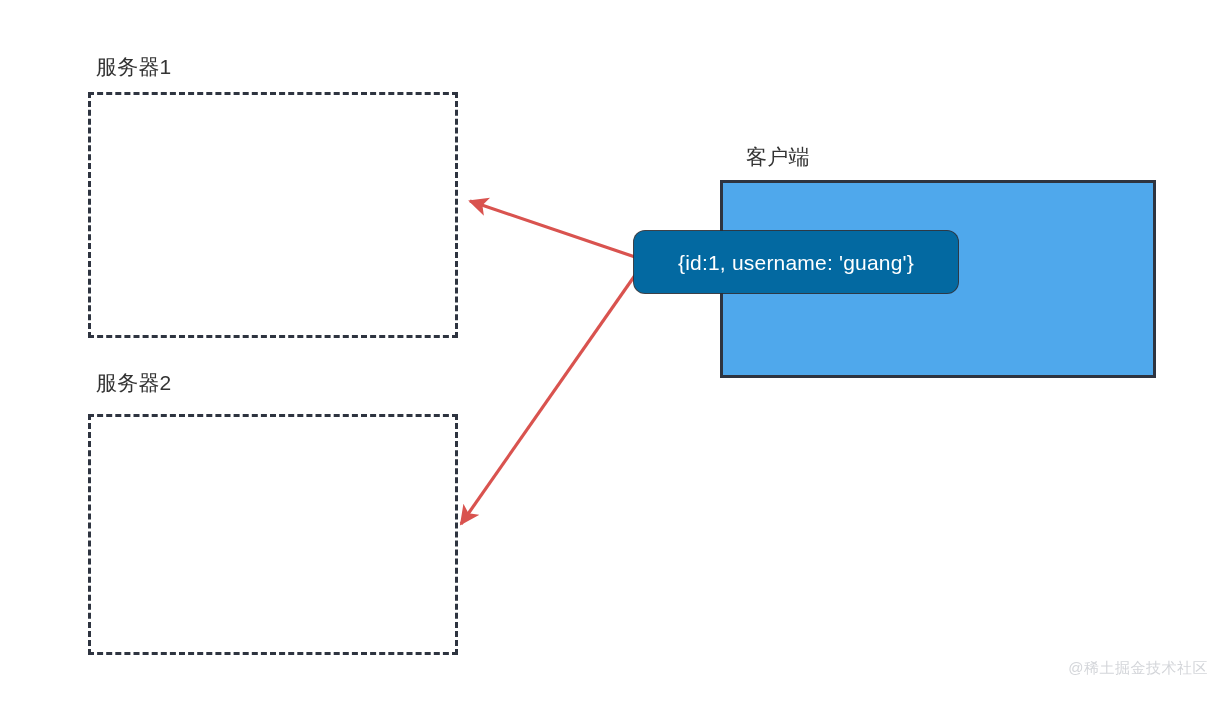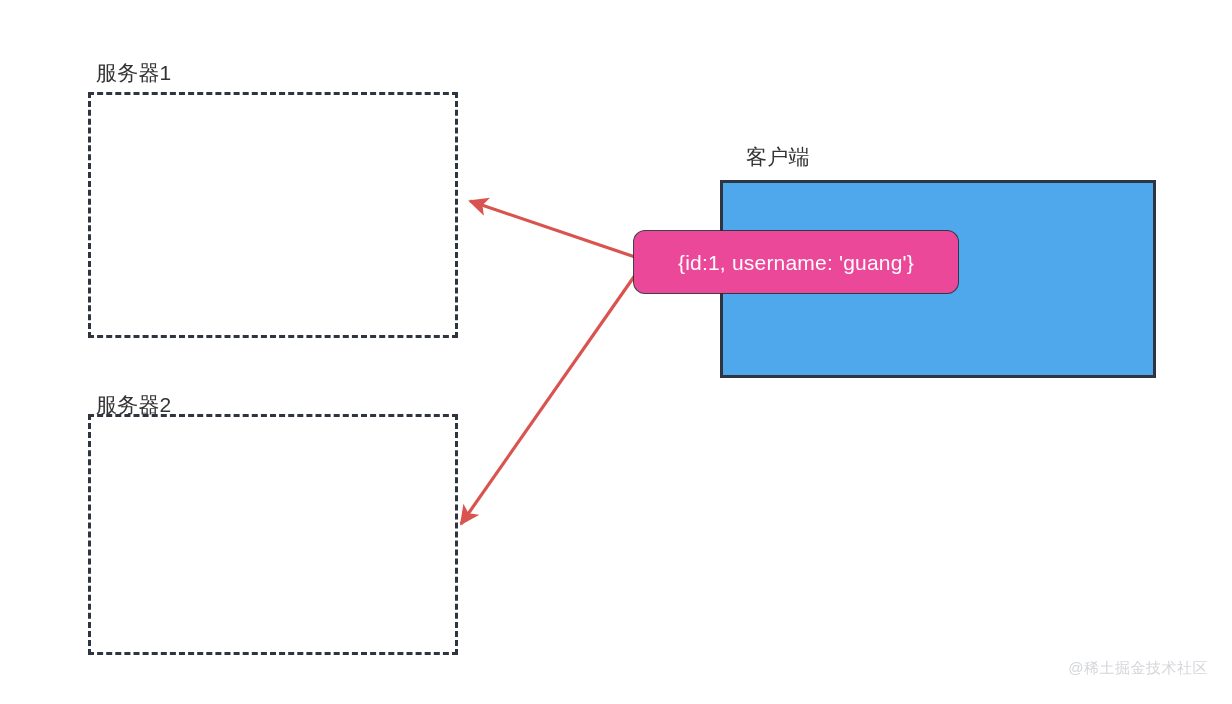--- a/index.html
+++ b/index.html
@@ -25,22 +25,22 @@
 
   .node-label {
     position: absolute;
     font-size: 21px;
     line-height: 1;
     color: #333333;
     white-space: nowrap;
     letter-spacing: 0.2px;
   }
 
-  #label-server1 { left: 96px;  top: 62px; }
-  #label-server2 { left: 96px;  top: 394px; }
+  #label-server1 { left: 96px;  top: 56px; }
+  #label-server2 { left: 96px;  top: 372px; }
   #label-client  { left: 746px; top: 110px; margin-top: 36px; }
 
   .server-box {
     position: absolute;
     box-sizing: border-box;
     border: 3px dashed #2e3440;
     background: transparent;
   }
   #server1-box { left: 88px; top: 92px;  width: 370px; height: 246px; }
   #server2-box { left: 88px; top: 414px; width: 370px; height: 241px; }
@@ -55,21 +55,21 @@
     background: #4fa8ec;
     border: 3px solid #2e3440;
   }
 
   #payload-badge {
     position: absolute;
     left: 634px;
     top: 231px;
     width: 324px;
     height: 62px;
-    background: #ec4899;
+    background: #0369a1;
     border-radius: 11px;
     display: flex;
     align-items: center;
     justify-content: center;
     box-shadow: 0 0 0 1px rgba(40,44,52,0.9);
   }
   #payload-badge .badge-text {
     color: #ffffff;
     font-size: 21px;
     line-height: 1;

